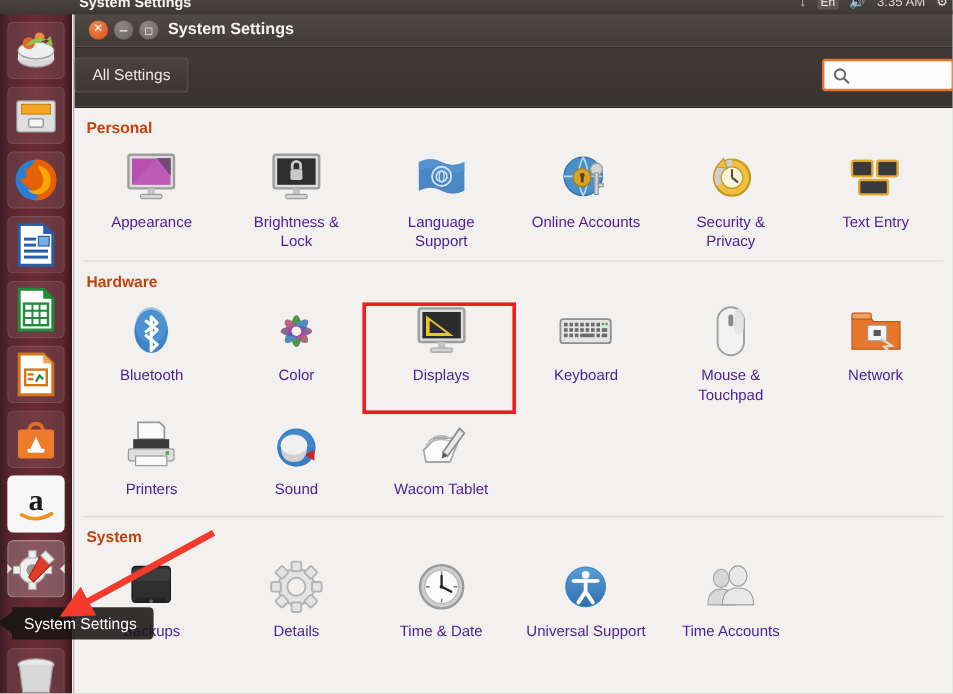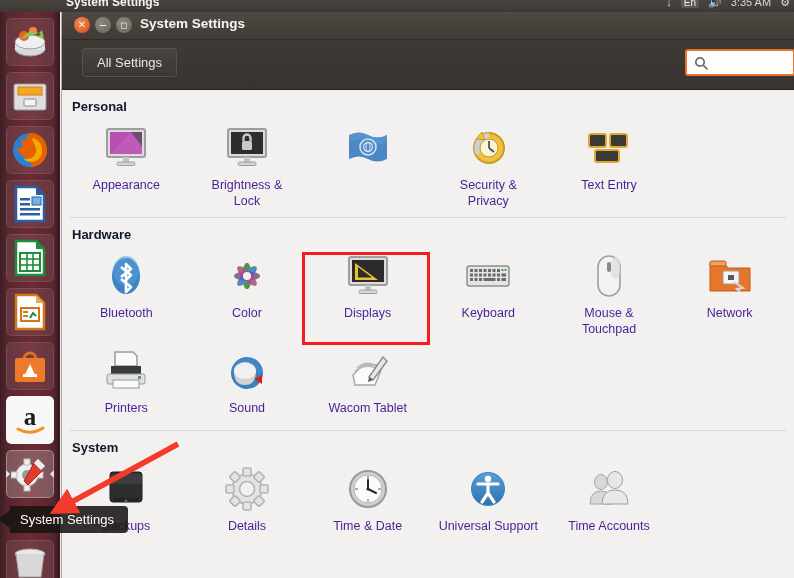--- a/index.html
+++ b/index.html
@@ -90,21 +90,21 @@
     position:absolute; left:78px; top:7px;
     font-size:13.5px; font-weight:bold; color:#f7f5f3;
   }
 
   #toolbar{
     position:relative; height:50px;
     background:linear-gradient(to bottom,#3f3a36,#383330);
     border-bottom:1px solid #262220;
   }
   #all-settings-btn{
-    position:absolute; left:20px; top:8px;
+    position:absolute; left:0; top:8px;
     padding:6px 14px; border-radius:3px;
     background:linear-gradient(to bottom,#4a443f,#3c3733);
     border:1px solid #58524d;
     color:#e9e5e2; font-size:13px; cursor:pointer;
   }
   #search-wrap{
     position:absolute; right:-1px; top:9px;
     width:110px; height:27px; border-radius:3px;
     background:#fdfdfd; border:2px solid #e4752a;
     display:flex; align-items:center; padding-left:7px; gap:6px;
@@ -112,21 +112,21 @@
   #search-wrap svg{ flex:0 0 auto; }
   #search-input{
     border:0; outline:0; background:transparent;
     font-family:"Liberation Sans",sans-serif; font-size:12px;
     color:#333; width:100%;
   }
 
   
   #content{ position:relative; height:488px; background:#f2f1f0; overflow:hidden; }
   .group-title{
-    font-size:13px; font-weight:bold; color:#0f172a;
+    font-size:13px; font-weight:bold; color:#c2410c;
     padding:9px 0 4px 10px;
   }
   .divider{ height:1px; background:#dcdad7; margin:4px 8px 0 8px; }
   .grid{
     display:grid; grid-template-columns:repeat(6,1fr);
     padding:0 4px;
   }
   .cell{
     display:flex; flex-direction:column; align-items:center;
     padding:6px 2px 4px 2px; cursor:pointer; position:relative;
@@ -371,22 +371,38 @@
       <div class="cell">
         <div class="ico">
           <svg width="46" height="40" viewBox="0 0 46 40">
             <path d="M4 7 Q14 2 23 7 Q32 12 42 7 V31 Q32 36 23 31 Q14 26 4 31 Z" fill="#4a87c4"></path>
             <path d="M4 7 Q14 2 23 7 Q32 12 42 7 V14 Q32 19 23 14 Q14 9 4 14 Z" fill="#5b99d4" opacity="0.6"></path>
             <circle cx="23" cy="19" r="8" fill="none" stroke="#cfe2f2" stroke-width="1.6"></circle>
             <circle cx="23" cy="19" r="4.5" fill="none" stroke="#cfe2f2" stroke-width="1.4"></circle>
             <ellipse cx="23" cy="19" rx="2" ry="4.5" fill="none" stroke="#cfe2f2" stroke-width="1.1"></ellipse>
           </svg>
         </div>
-      </div>
-
+        <div class="lbl">Language Support</div>
+      </div>
+
+      <div class="cell">
+        <div class="ico">
+          <svg width="44" height="42" viewBox="0 0 44 42">
+            <circle cx="20" cy="20" r="16" fill="#4a8fc8" stroke="#2e6fa5"></circle>
+            <path d="M4 20 H36 M20 4 Q12 20 20 36 M20 4 Q28 20 20 36" fill="none" stroke="#bcd9ee" stroke-width="1.3"></path>
+            <circle cx="19" cy="21" r="7.5" fill="#d6a429" stroke="#a07d18"></circle>
+            <rect x="18" y="19" width="2.4" height="6" fill="#5c4410"></rect>
+            <circle cx="19.2" cy="19" r="2" fill="#5c4410"></circle>
+            <circle cx="31" cy="14" r="5" fill="#d4d4d4" stroke="#9a9a9a"></circle>
+            <rect x="29.6" y="17" width="3" height="18" fill="#d4d4d4" stroke="#9a9a9a"></rect>
+            <rect x="32.6" y="26" width="4" height="2.6" fill="#d4d4d4" stroke="#9a9a9a"></rect>
+          </svg>
+        </div>
+        <div class="lbl">Online Accounts</div>
+      </div>
 
       <div class="cell">
         <div class="ico">
           <svg width="44" height="42" viewBox="0 0 44 42">
             <circle cx="23" cy="21" r="15" fill="#f0c040" stroke="#c89a20" stroke-width="2"></circle>
             <path d="M23 6 A15 15 0 0 0 10 28 L23 21 Z" fill="#cfcfcf"></path>
             <circle cx="23" cy="21" r="9" fill="#fbf3d8" stroke="#c89a20"></circle>
             <line x1="23" y1="21" x2="23" y2="14" stroke="#4a4a4a" stroke-width="1.7"></line>
             <line x1="23" y1="21" x2="28" y2="25" stroke="#4a4a4a" stroke-width="1.7"></line>
             <path d="M16 5 L10 12 L19 13 Z" fill="#f0c040" stroke="#c89a20"></path>

